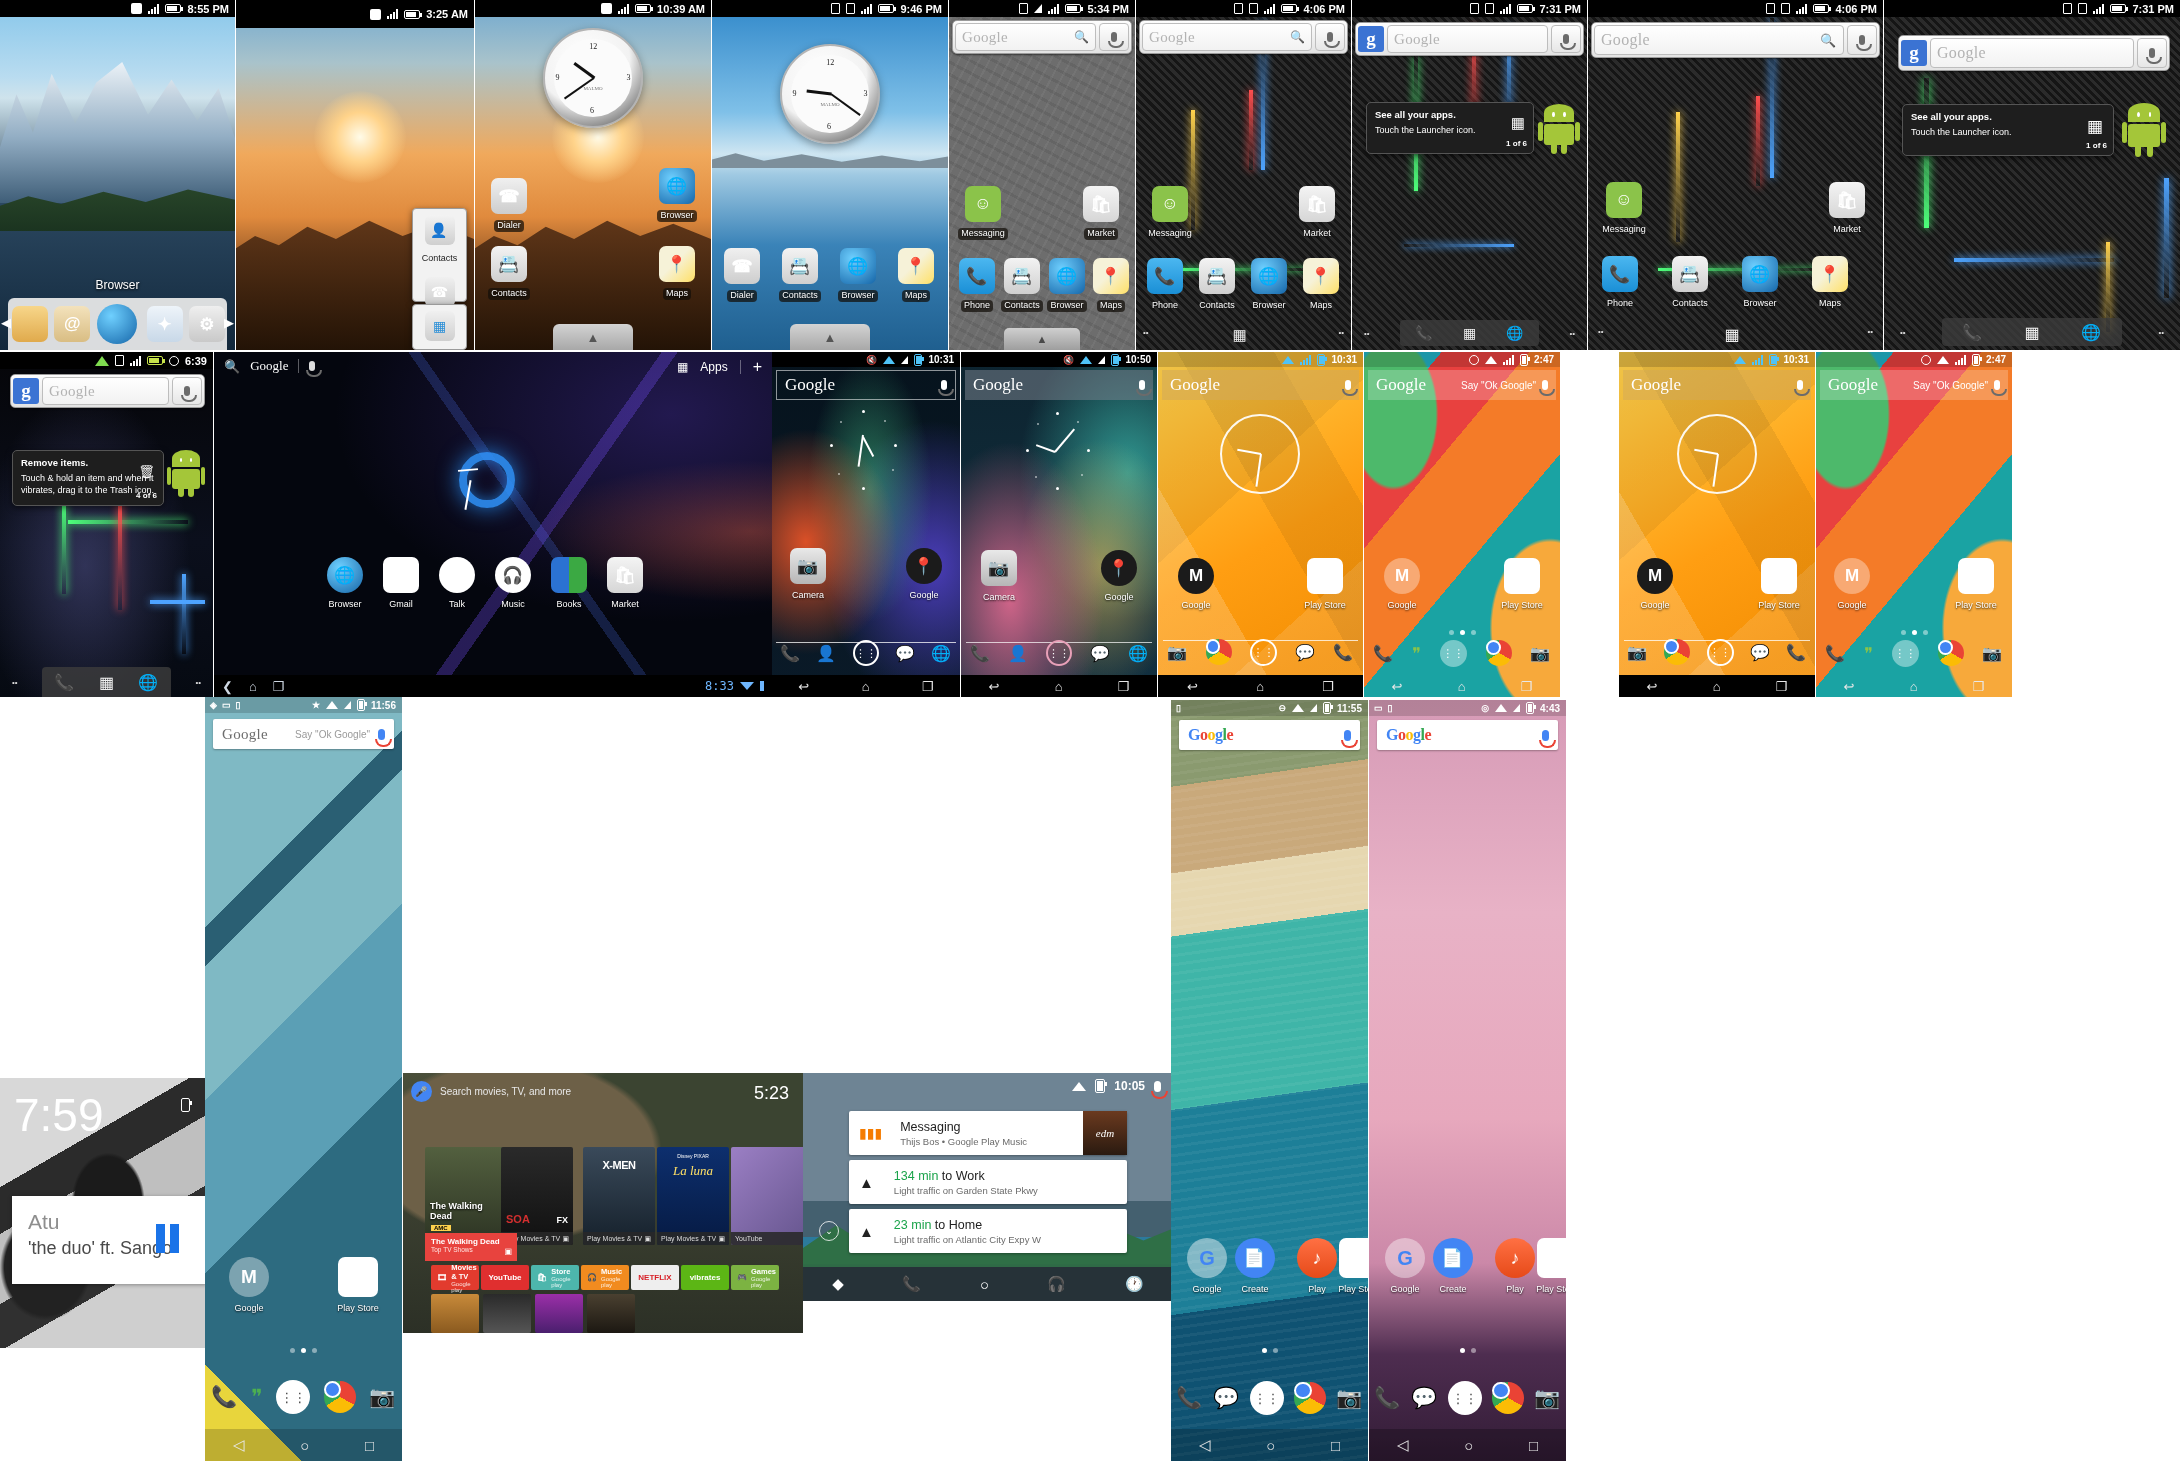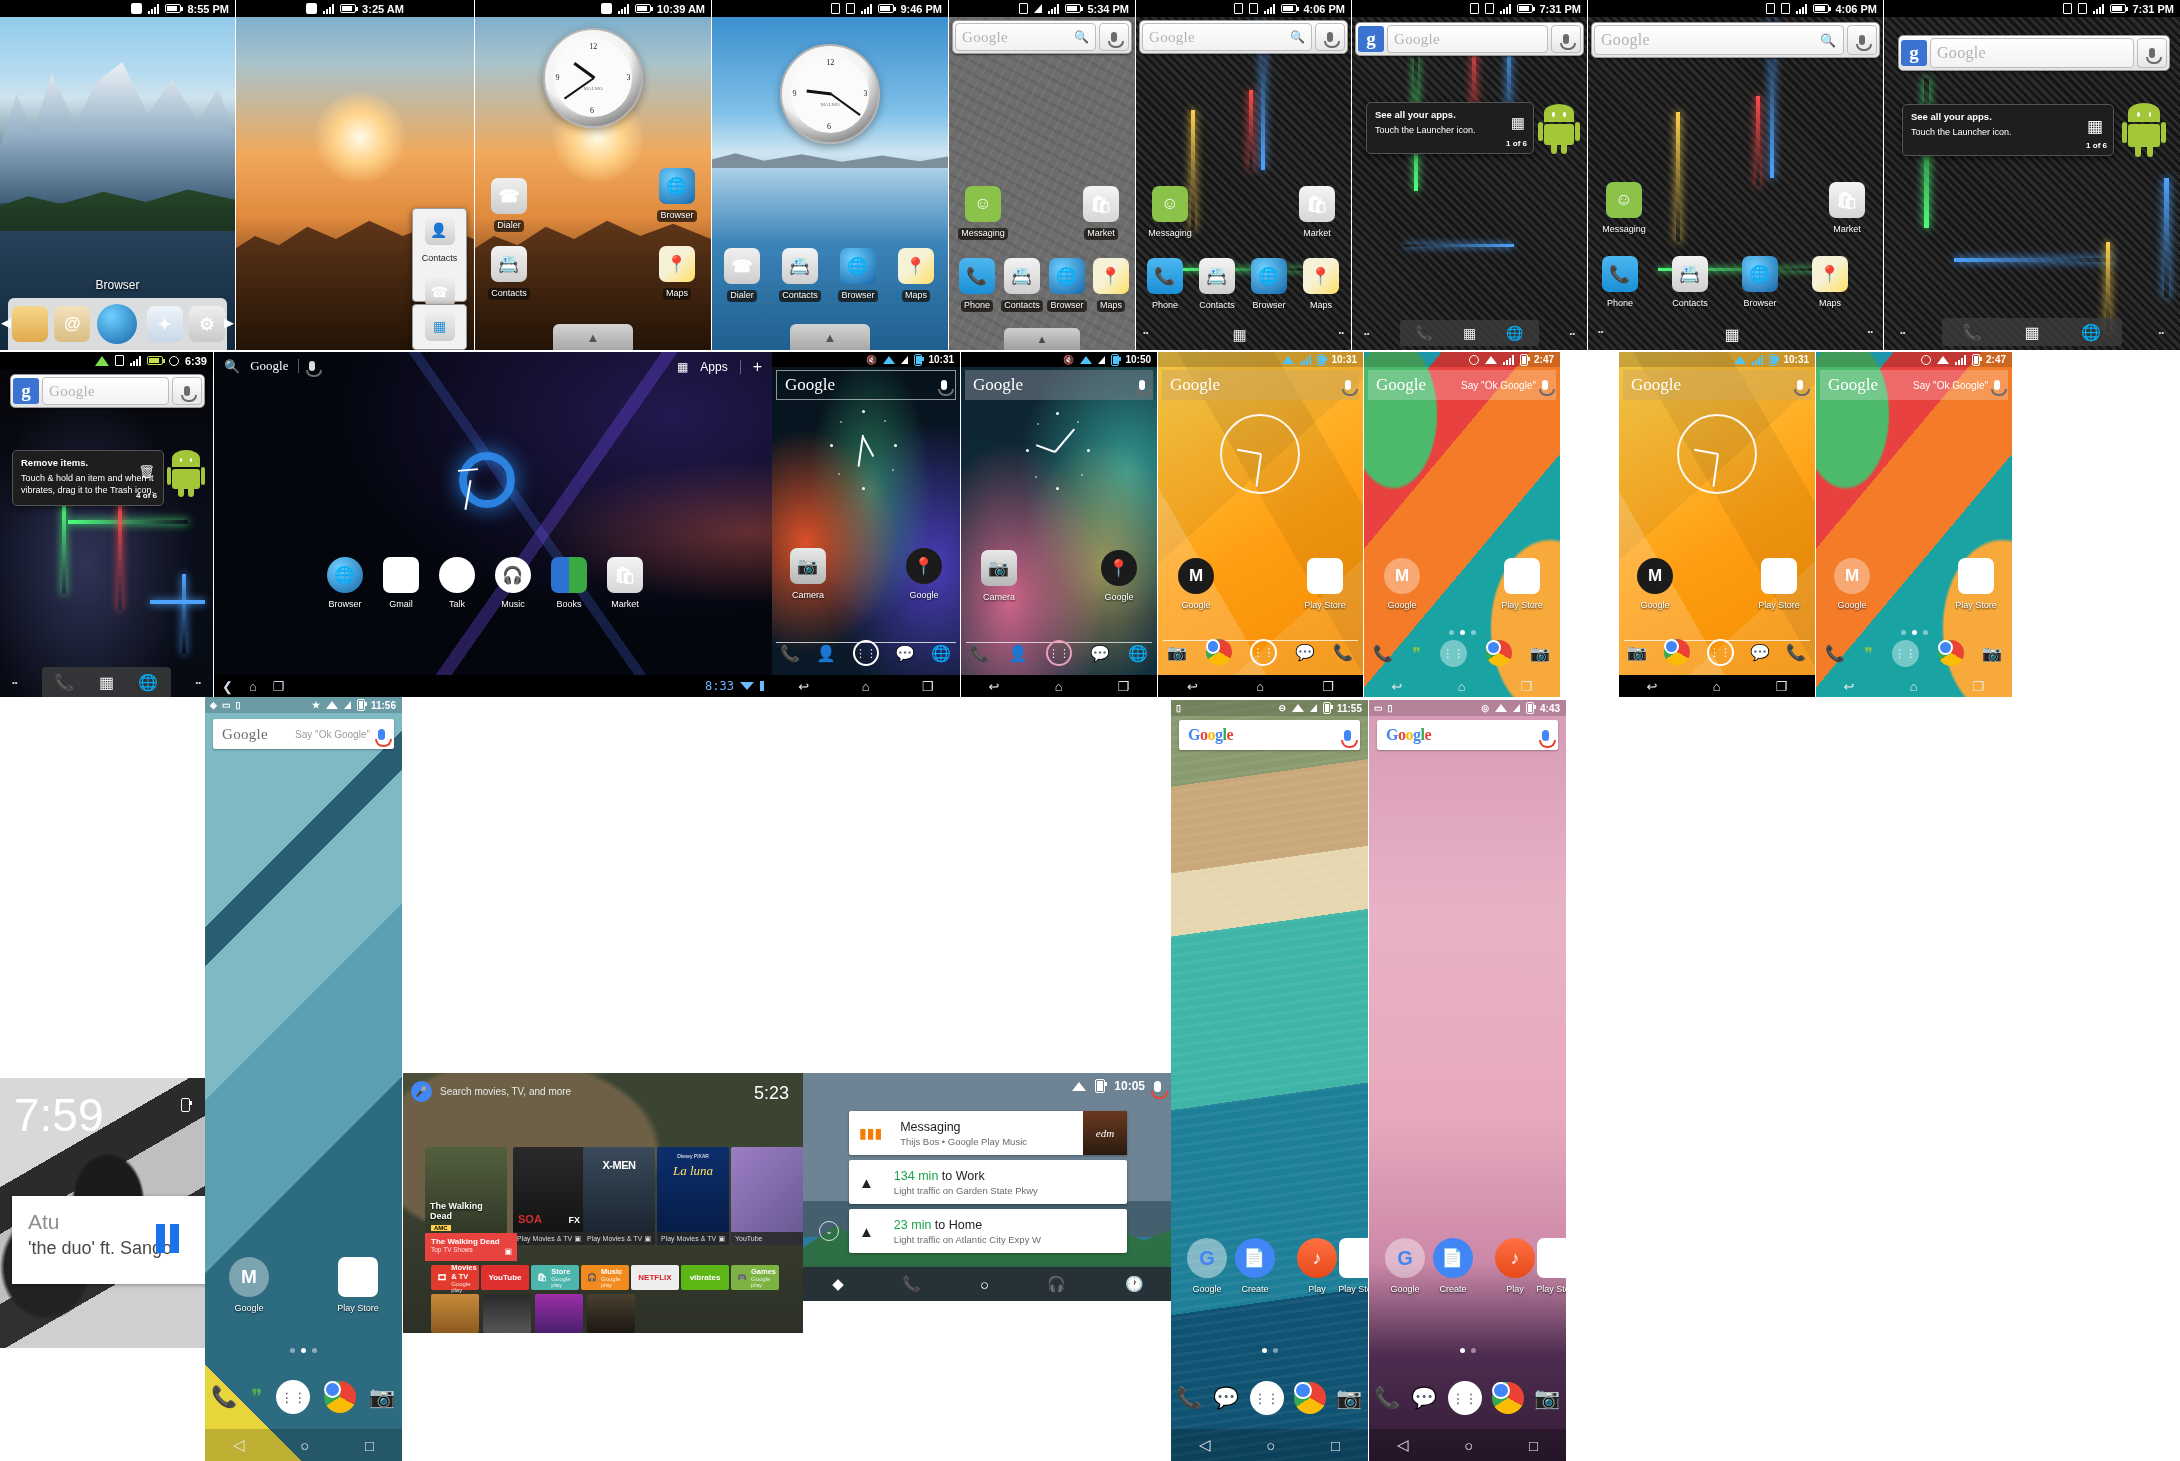--- a/index.html
+++ b/index.html
@@ -304,21 +304,21 @@
       <span class="appicon" style="position:static;width:34px;">
         <span class="glyph i-settings">⚙</span>
         </span>
     </div>
     <div style="position:absolute;left:1px;bottom:20px;color:#fff;font-size:13px;">◀</div>
     <div style="position:absolute;right:1px;bottom:20px;color:#fff;font-size:13px;">▶</div>
   </div>
 
   <div class="panel" style="left:236px;top:0;width:238px;height:350px;">
     <div class="wp wp-sunrise"></div>
-    <div class="sb dark" style="height:17px;justify-content:center;">
+    <div class="sb dark" style="height:28px;">
       <span class="gbox">G</span>
       <span class="bars">
           <i></i>
           <i></i>
           <i></i>
           <i></i>
         </span>
       <span class="batt f"></span>
       <span>3:25 AM</span>
     </div>
@@ -1101,21 +1101,21 @@
     <div style="position:absolute;left:8px;top:8px;display:flex;align-items:center;gap:8px;">
       <span style="width:21px;height:21px;border-radius:50%;background:#4285F4;color:#fff;display:flex;align-items:center;justify-content:center;font-size:10px;">🎤</span>
       <span style="color:#e8e8e8;font-size:10px;">Search movies, TV, and more</span>
     </div>
     <div style="position:absolute;right:14px;top:10px;color:#fff;font-size:18px;">5:23</div>
 
     <div class="tvcard" style="left:22px;top:74px;width:82px;height:98px;background:linear-gradient(#53603f,#2c3323);">
       <span style="position:absolute;left:5px;right:5px;bottom:24px;color:#fff;font-size:9px;font-weight:bold;text-shadow:0 1px 2px #000;">The Walking Dead</span>
       <span style="position:absolute;left:6px;bottom:14px;background:#ffd24d;color:#000;font-size:6px;padding:0 3px;font-weight:bold;">AMC</span>
     </div>
-    <div class="tvcard" style="left:110px;top:74px;width:72px;height:98px;background:linear-gradient(#2a2a2a,#101010);padding-left:24px;">
+    <div class="tvcard" style="left:98px;top:74px;width:72px;height:98px;background:linear-gradient(#2a2a2a,#101010);padding-left:24px;">
       <span style="position:absolute;left:5px;bottom:20px;color:#d32f2f;font-size:11px;font-weight:bold;">SOA</span>
       <span style="position:absolute;right:5px;bottom:20px;color:#fff;font-size:9px;font-weight:bold;">FX</span>
       <span class="cap">
           <span>Play Movies &amp; TV</span>
           <span>▣</span>
         </span>
     </div>
     <div class="tvcard" style="left:180px;top:74px;width:72px;height:98px;background:linear-gradient(#3a4a5a,#15202b);">
       <span style="position:absolute;left:0;right:0;top:12px;text-align:center;color:#fff;font-size:11px;font-weight:bold;letter-spacing:-.5px;">X-MEN</span>
       <span class="cap">

